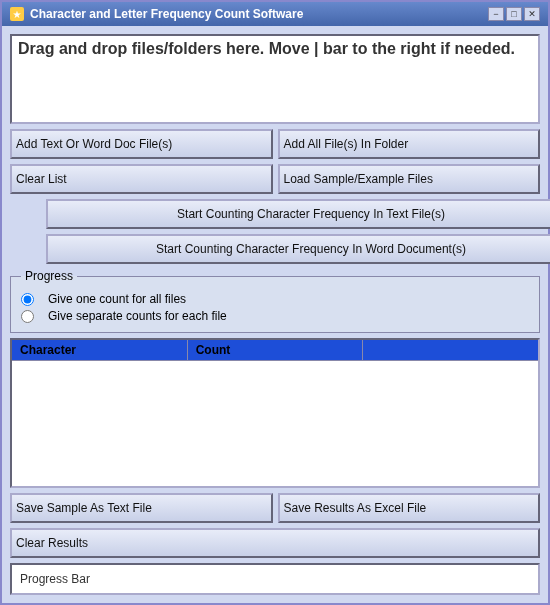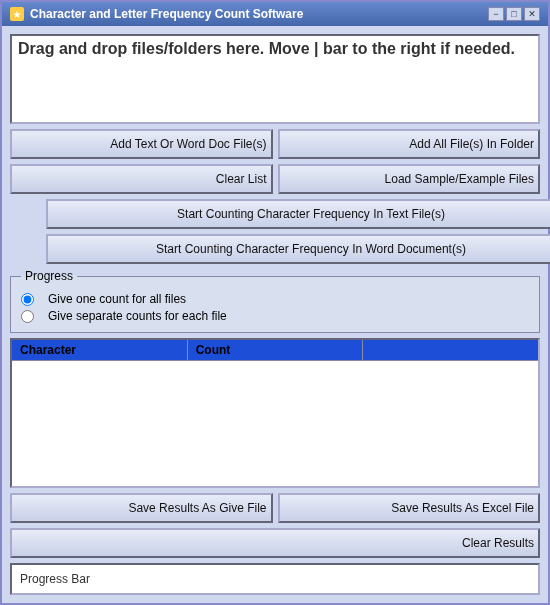--- a/index.html
+++ b/index.html
@@ -106,21 +106,21 @@
     }
 
     .btn {
       flex: 1;
       padding: 6px 4px;
       background: linear-gradient(to bottom, #e8ecf8, #c8d0e8);
       border: 2px outset #aaaacc;
       cursor: pointer;
       font-size: 12px;
       color: #111;
-      text-align: right;
+      text-align: left;
       font-family: Arial, sans-serif;
     }
 
     .btn-full {
       width: 100%;
       padding: 6px 4px;
       background: linear-gradient(to bottom, #e8ecf8, #c8d0e8);
       border: 2px outset #aaaacc;
       cursor: pointer;
       font-size: 12px;
@@ -254,21 +254,21 @@
     <div class="results-table">
       <div class="table-header">
         <div class="table-header-cell">Character</div>
         <div class="table-header-cell">Count</div>
         <div class="table-header-cell"></div>
       </div>
       <div class="table-body"></div>
     </div>
 
     <div class="btn-row">
-      <button class="btn">Save Results As Give File</button>
+      <button class="btn">Save Sample As Text File</button>
       <button class="btn">Save Results As Excel File</button>
     </div>
 
     <div class="btn-row">
       <button class="btn">Clear Results</button>
     </div>
 
     <div class="progress-bar-area">
       <span>Progress Bar</span>
     </div>

